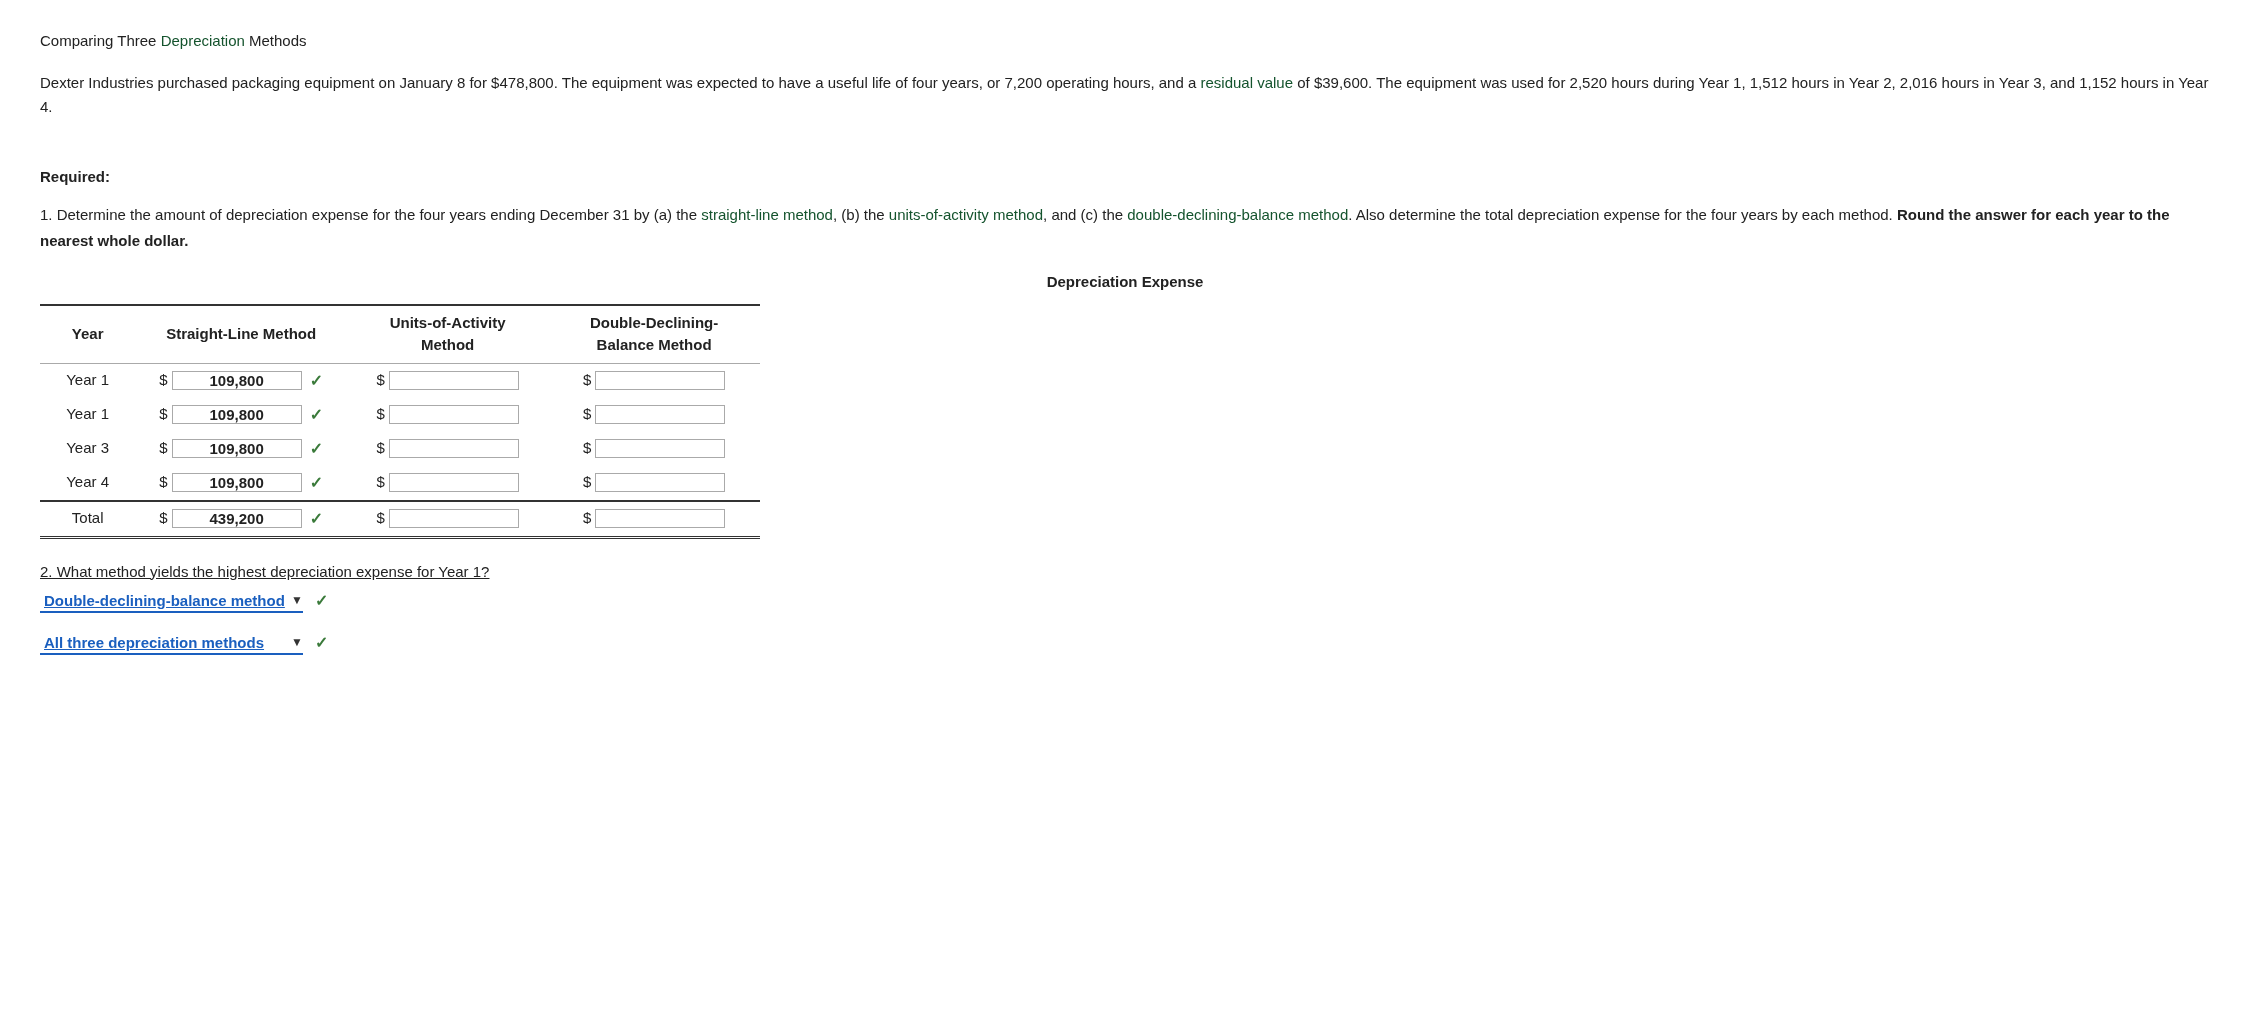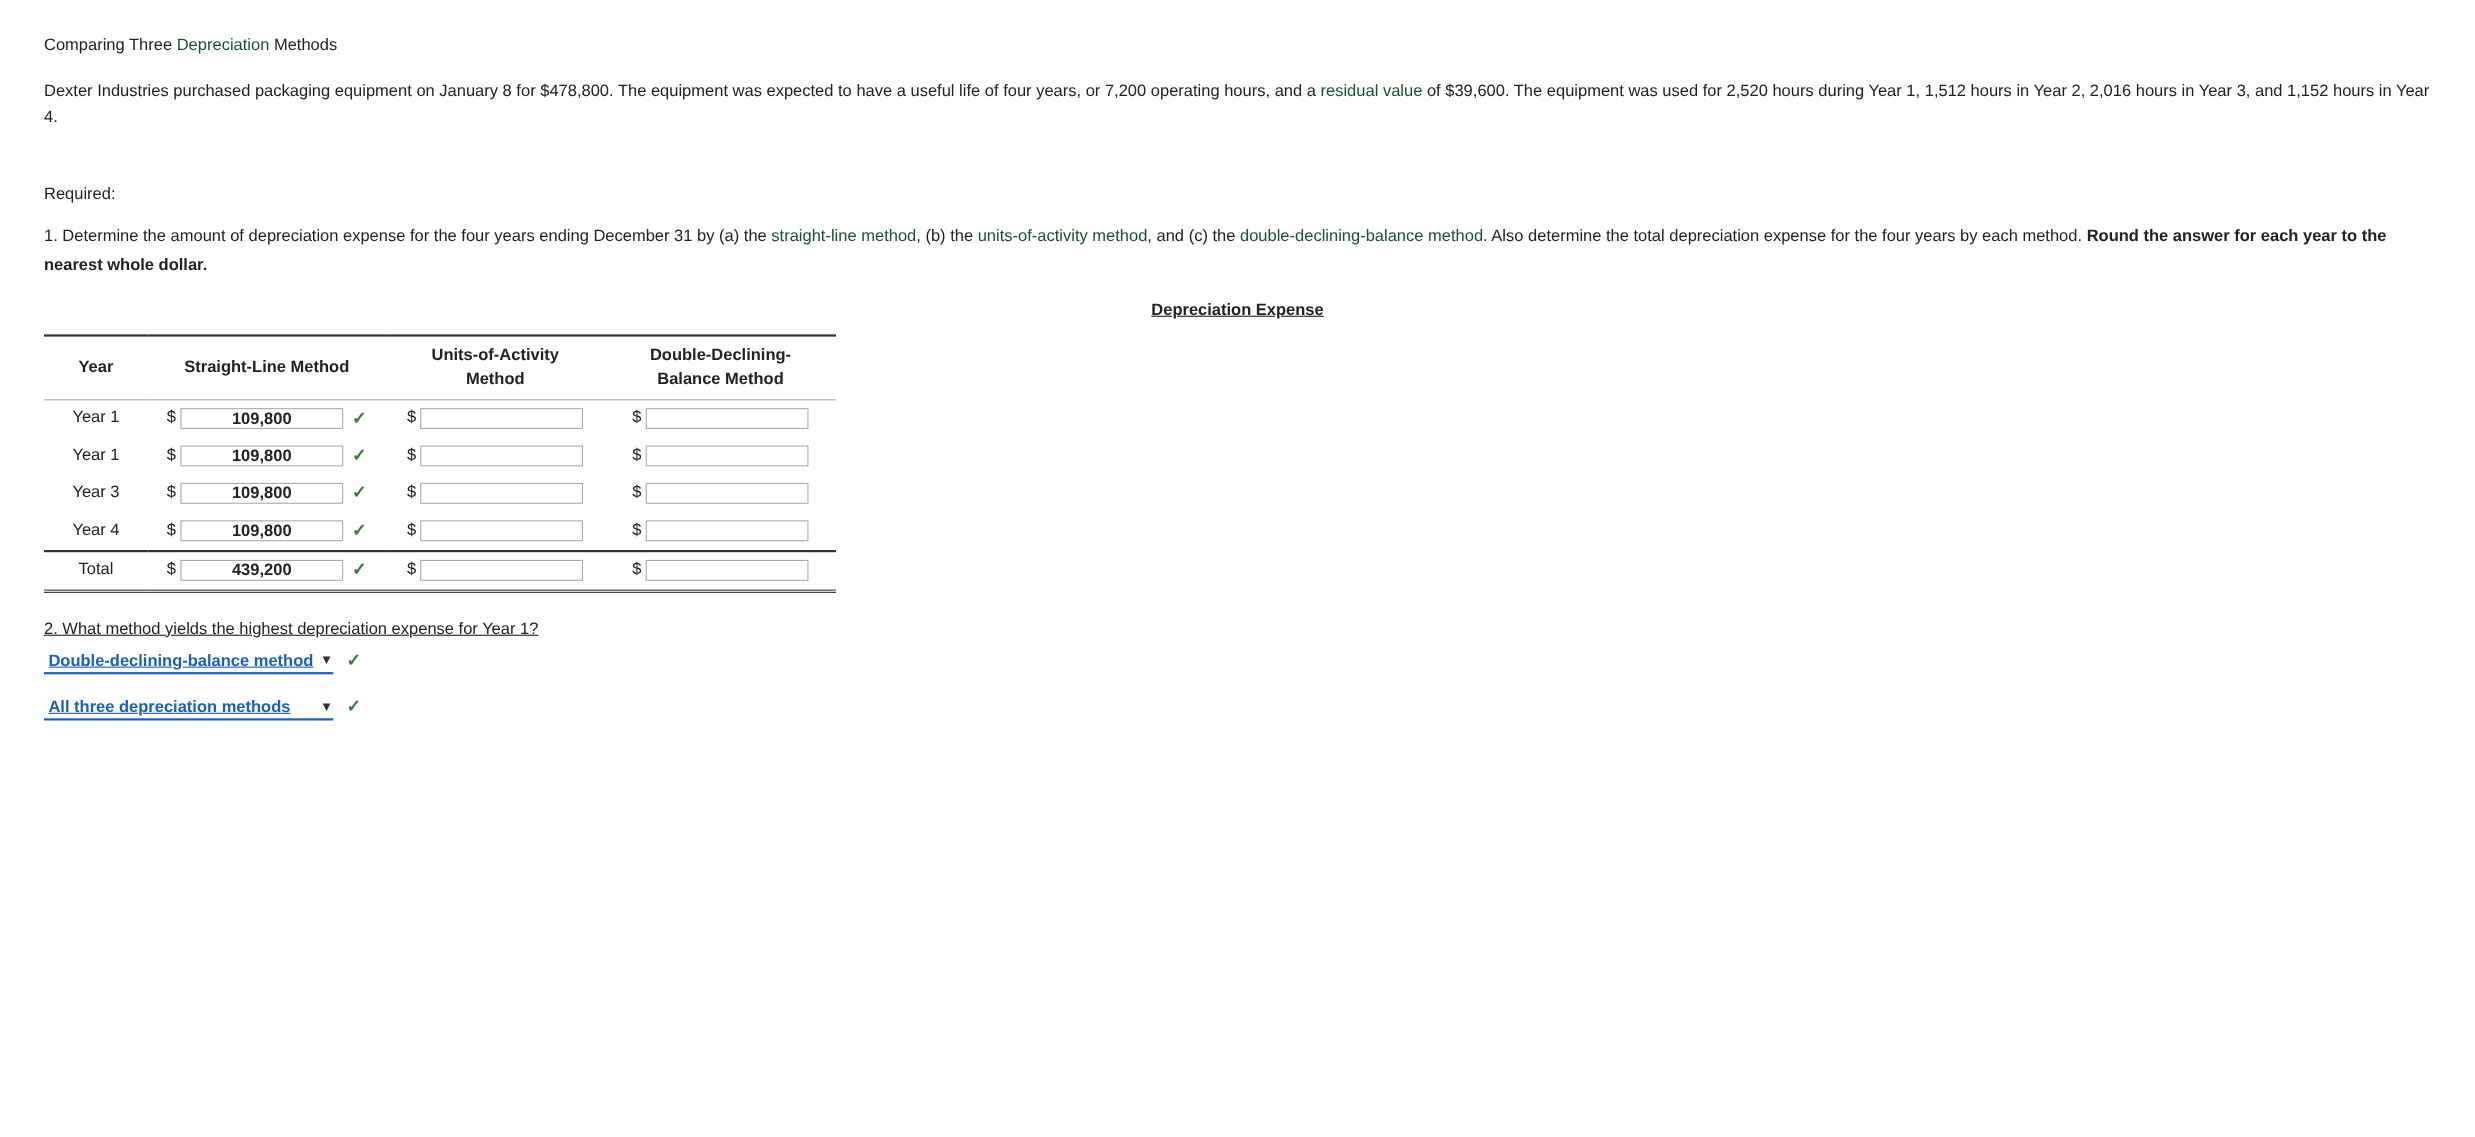--- a/index.html
+++ b/index.html
@@ -24,21 +24,21 @@
 
     .green { color: #14532d; }
 
     .intro-text {
       margin-bottom: 14px;
       font-size: 15px;
       line-height: 1.6;
     }
 
     .required-label {
-      font-weight: normal;
+      font-weight: bold;
       margin-bottom: 14px;
       font-size: 15px;
       margin-top: 47px;
     }
 
     .question-1 {
       margin-bottom: 18px;
       font-size: 15px;
       line-height: 1.7;
     }
@@ -48,21 +48,20 @@
     
     .table-section {
       margin-bottom: 22px;
     }
 
     .table-title {
       text-align: center;
       font-weight: bold;
       font-size: 15px;
       margin-bottom: 10px;
-      text-decoration: underline;
     }
 
     .dep-table {
       border-collapse: collapse;
       width: 720px;
       font-size: 15px;
     }
 
     .dep-table th, .dep-table td {
       padding: 6px 12px;
@@ -92,21 +91,21 @@
     .dollar-sign {
       font-size: 15px;
       color: #222;
     }
 
     .dep-input {
       border: 1px solid #aaa;
       padding: 0 6px;
       font-size: 15px;
       font-weight: bold;
-      width: 148px;
+      width: 130px;
       text-align: center;
       background: #fff;
       color: #222;
     }
 
     .check-mark {
       color: #3a7a3a;
       font-size: 16px;
       font-weight: bold;
       margin-left: 4px;

